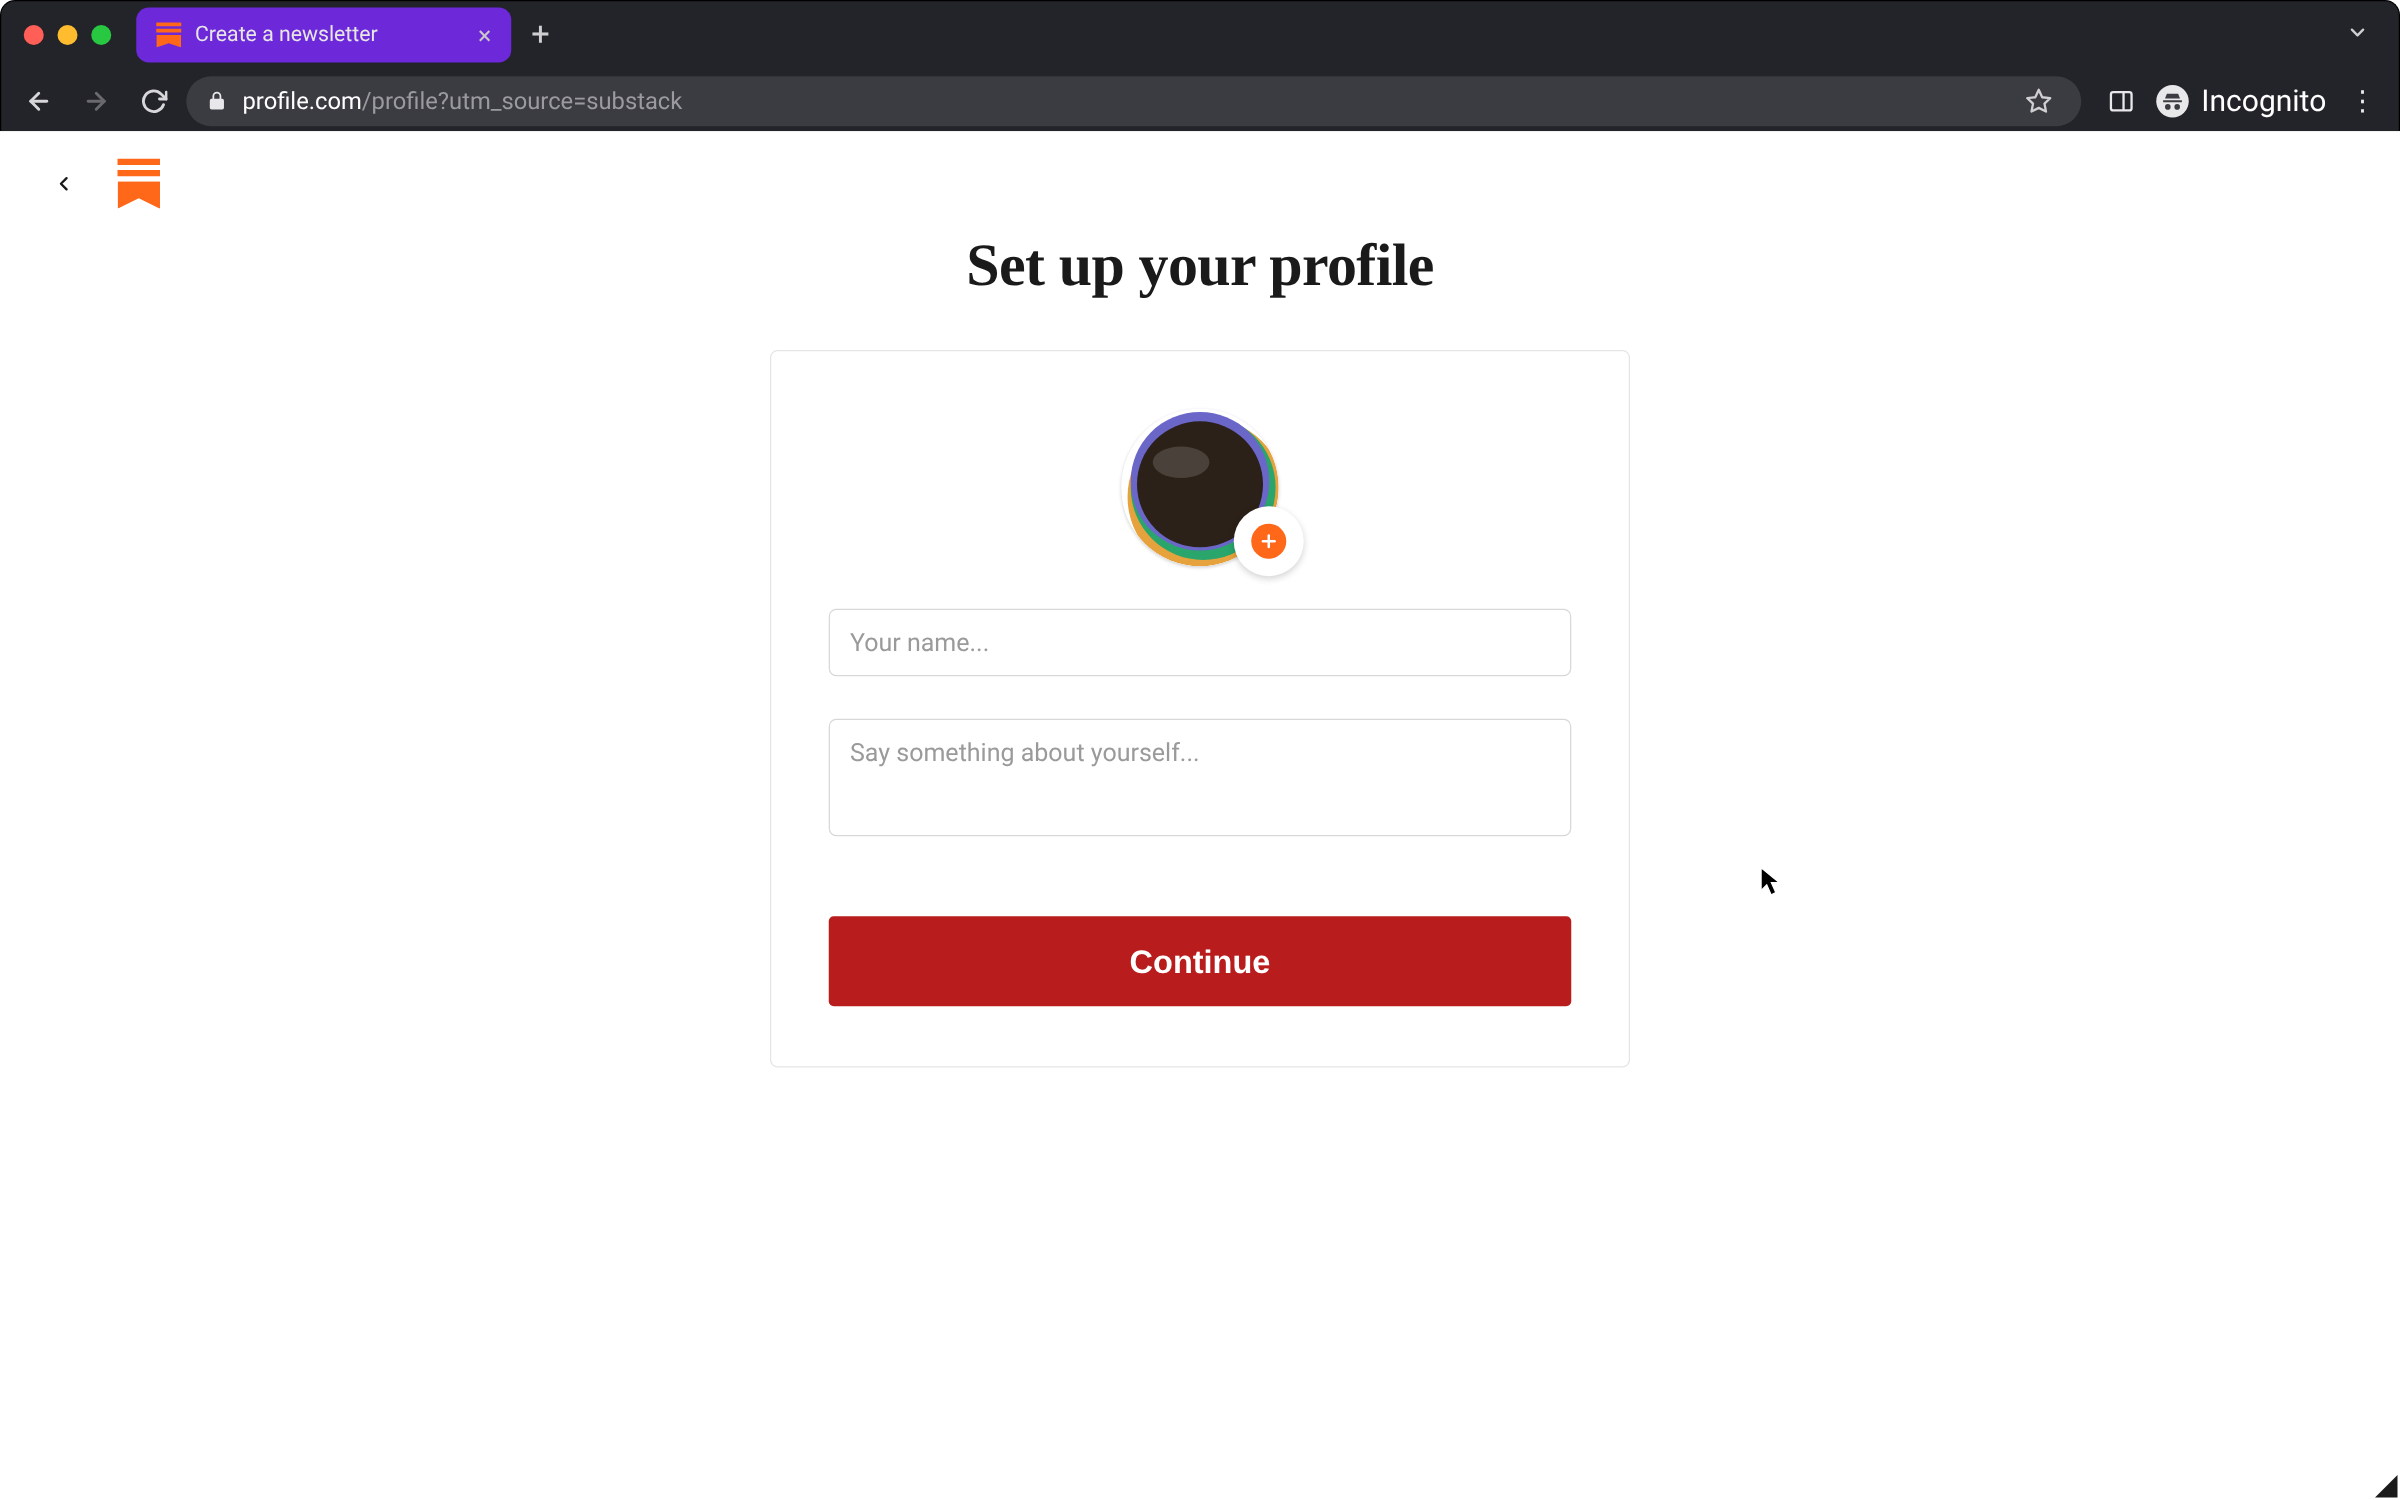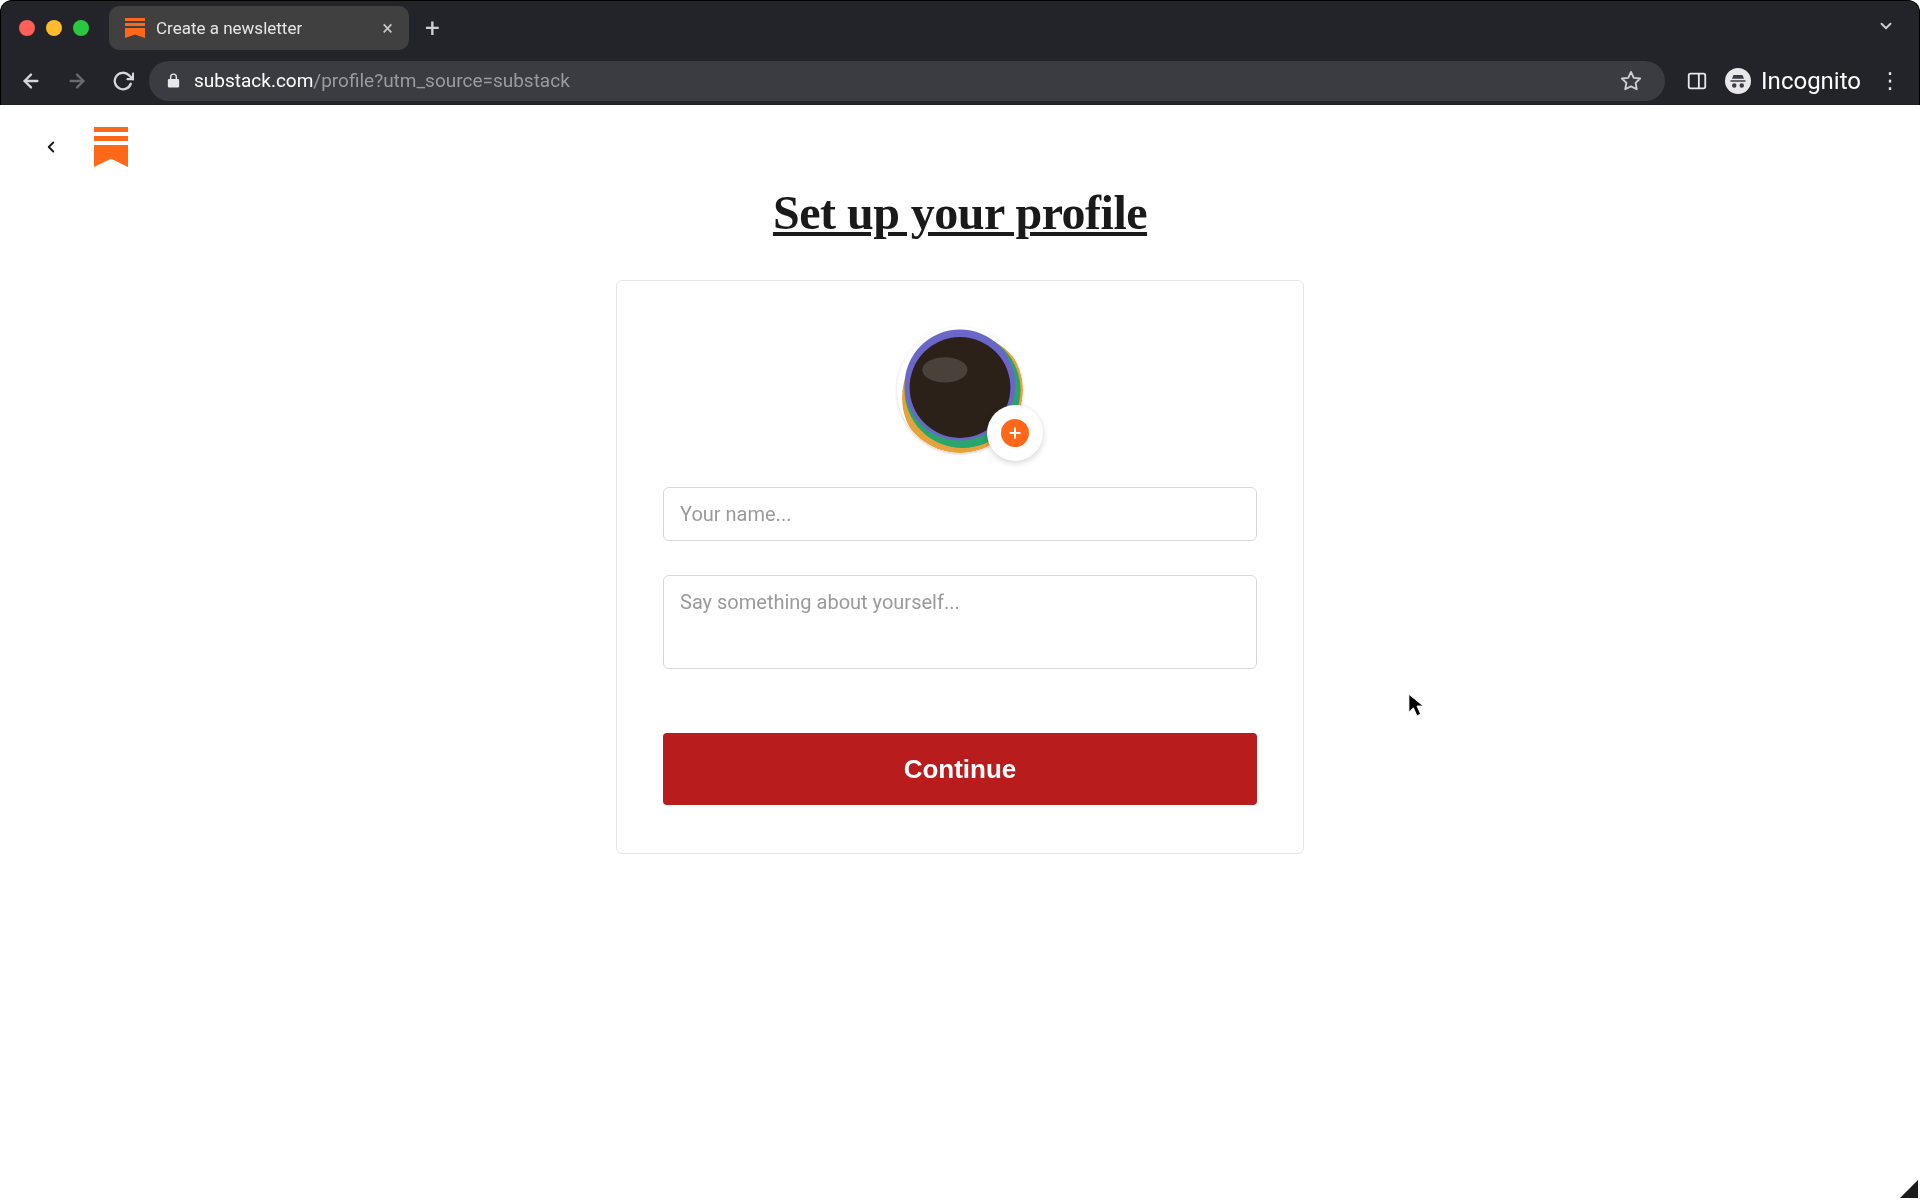--- a/index.html
+++ b/index.html
@@ -45,21 +45,21 @@
       border-radius: 50%;
     }
     .tl-red    { background: #ff5f57; }
     .tl-yellow { background: #febc2e; }
     .tl-green  { background: #28c840; }
 
     .tab {
       display: flex;
       align-items: center;
       gap: 11px;
-      background: #404040;
+      background: #6d28d9;
       height: 44px;
       border-radius: 10px;
       padding: 0 16px;
       min-width: 300px;
       color: #e6e6e6;
       font-size: 17px;
       position: relative;
     }
     .tab-favicon {
       width: 20px;
@@ -196,21 +196,20 @@
     .heading {
       position:absolute;
       top: 80px;
       left:50%;
       transform:translateX(-50%);
       font-family: Georgia, "Times New Roman", serif;
       font-weight: 700;
       font-size: 48px;
       color:#1a1a1a;
       letter-spacing: -0.5px;
-      text-decoration: underline;
     }
 
     .card {
       position:absolute;
       top: 175px;
       left:50%;
       transform:translateX(-50%);
       width: 688px;
       border: 1px solid #e5e5e5;
       border-radius: 6px;
@@ -361,21 +360,21 @@
         </svg>
     </div>
 
     <div class="omnibox">
       <span class="lock">
         <svg viewBox="0 0 24 24" fill="currentColor">
             <path d="M12 2a5 5 0 0 0-5 5v3H6a2 2 0 0 0-2 2v8a2 2 0 0 0 2 2h12a2 2 0 0 0 2-2v-8a2 2 0 0 0-2-2h-1V7a5 5 0 0 0-5-5zm-3 5a3 3 0 1 1 6 0v3H9V7z"></path>
           </svg>
       </span>
       <span>
-        <span class="url-host">substack.com</span><span class="url-rest">/profile?utm_source=substack</span>
+        <span class="url-host">profile.com</span><span class="url-rest">/profile?utm_source=substack</span>
       </span>
       <div class="omnibox-right">
         <div class="icon-btn">
           <svg viewBox="0 0 24 24" width="22" height="22" fill="none" stroke="currentColor" stroke-width="2" stroke-linejoin="round" stroke-linecap="round">
               <polygon points="12 2 15 8.5 22 9.3 17 14 18.3 21 12 17.8 5.7 21 7 14 2 9.3 9 8.5 12 2"></polygon>
             </svg>
         </div>
       </div>
     </div>
 

